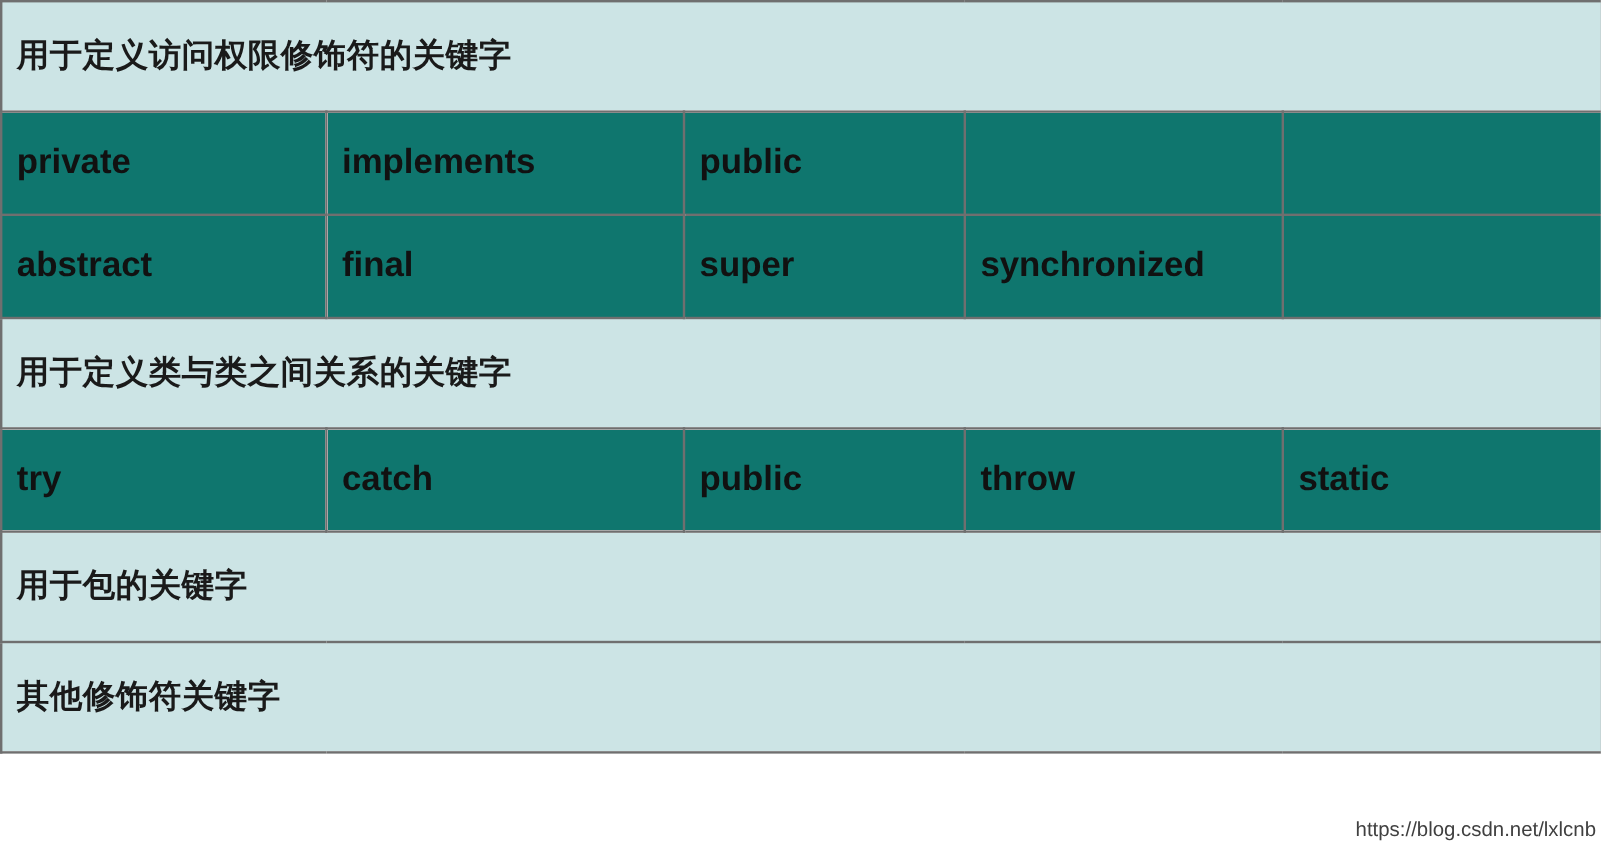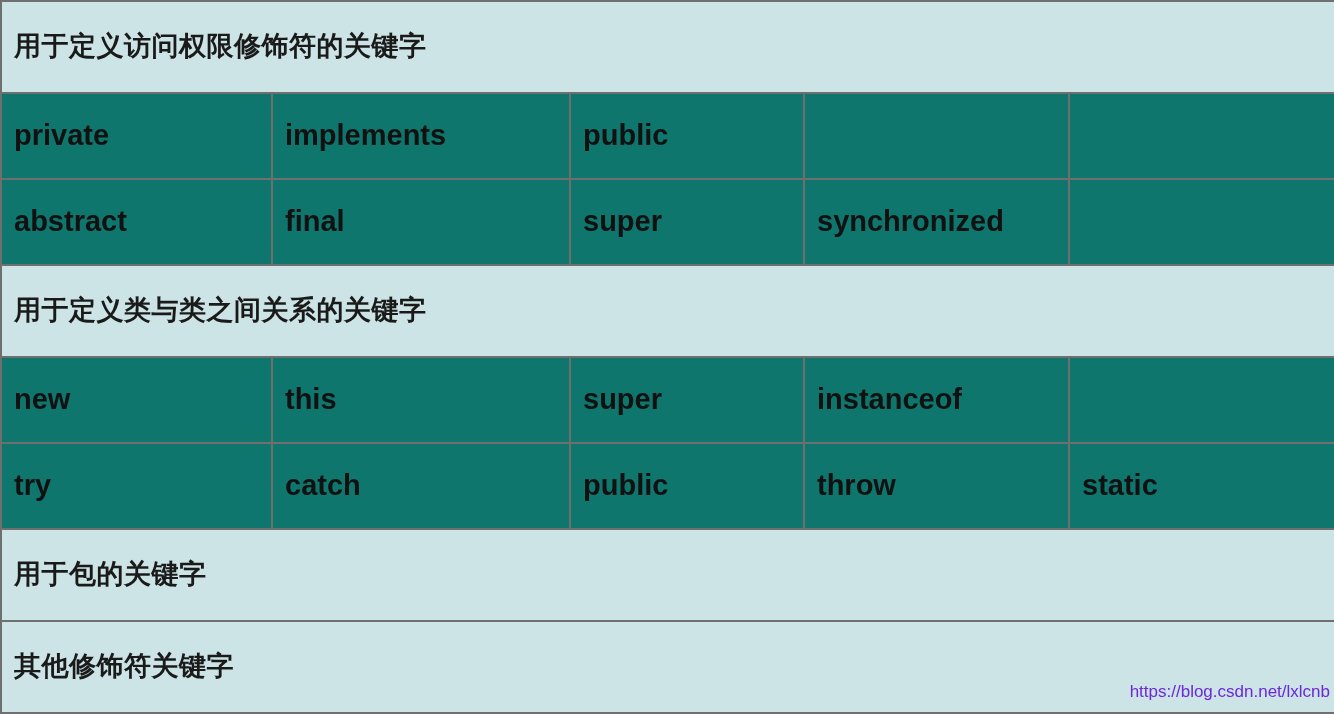--- a/index.html
+++ b/index.html
@@ -88,21 +88,21 @@
   }
 
   
   #corner-watermark {
     position: absolute;
     right: 4px;
     bottom: 20px;
     z-index: 3;
     font-family: "Liberation Sans", "DejaVu Sans", sans-serif;
     font-size: 17px;
-    color: #6d28d9;
+    color: #404040;
     white-space: nowrap;
     pointer-events: none;
     user-select: none;
   }
 </style>
 </head>
 <body>
 
 <div id="table-root">
 
@@ -134,27 +134,20 @@
         <td>final</td>
         <td>super</td>
         <td>synchronized</td>
         <td class="empty-cell"></td>
       </tr>
 
       <tr class="group-row">
         <td colspan="5">用于定义类与类之间关系的关键字</td>
       </tr>
 
-      <tr class="data-row">
-        <td>new</td>
-        <td>this</td>
-        <td>super</td>
-        <td>instanceof</td>
-        <td class="empty-cell"></td>
-      </tr>
 
       <tr class="data-row">
         <td>try</td>
         <td>catch</td>
         <td>public</td>
         <td>throw</td>
         <td>static</td>
       </tr>
 
       <tr class="group-row">

